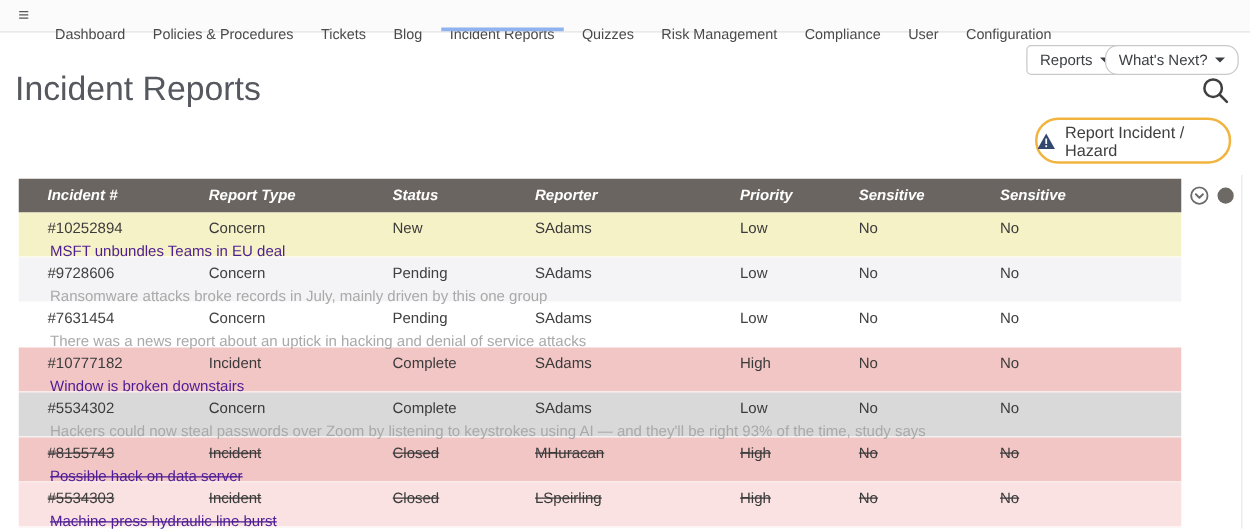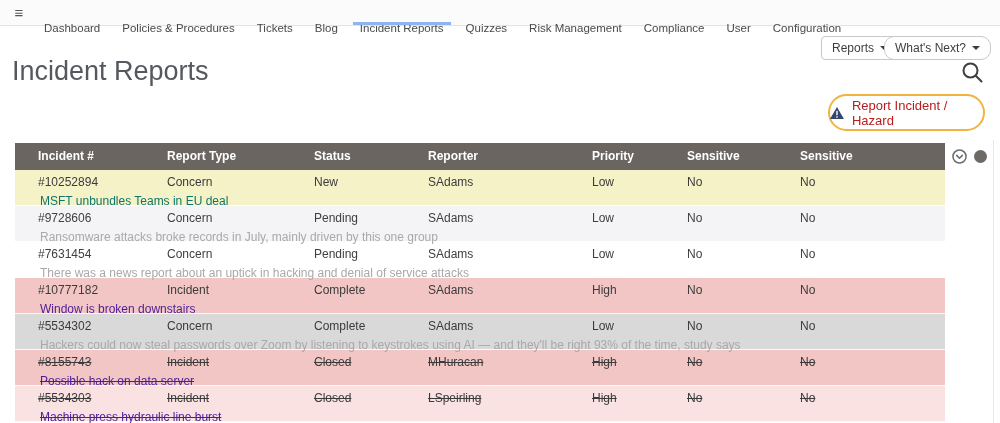--- a/index.html
+++ b/index.html
@@ -32,46 +32,46 @@
   
   .page-title { position:absolute; left:12px; top:56px; font-size:27px;
                 font-weight:400; color:#55585e; }
   .search-icon { position:absolute; right:16px; top:60px; width:24px; height:24px; cursor:pointer; }
 
   
   .report-btn { position:absolute; right:15px; top:94px; width:157px; height:37px;
                 border:2px solid #f1b43e; border-radius:19px; background:#fff;
                 display:flex; align-items:center; justify-content:center; gap:8px;
                 cursor:pointer; }
-  .report-btn .label { font-size:13px; color:#b91c1c; }
+  .report-btn .label { font-size:13px; color:#404040; }
 
   
   .table-wrap { position:absolute; left:15px; top:143px; width:930px; }
   .thead { display:flex; height:27px; line-height:27px; background:#6b6561;
-           color:#fff; font-size:12px; font-weight:bold; padding-left:23px; }
+           color:#fff; font-size:12px; font-weight:bold; padding-left:23px;font-style:italic; }
   .cell { flex:none; overflow:hidden; white-space:nowrap; }
   .c1 { width:129px; } .c2 { width:147px; } .c3 { width:114px; }
   .c4 { width:164px; } .c5 { width:95px; }  .c6 { width:113px; }
   .c7 { flex:1 1 auto; }
   .trow { height:36px; padding-top:5px; padding-left:23px; cursor:pointer;
           border-bottom:1px solid rgba(255,255,255,.85); }
   .row-line1 { display:flex; font-size:12px; height:16px; }
   .row-summary { font-size:12px; padding-left:2px; margin-top:3px; white-space:nowrap; overflow:hidden; }
 
   .bg-yellow     { background:#f6f2c8; }
   .bg-light-gray { background:#f4f4f6; }
   .bg-white      { background:#ffffff; }
   .bg-pink       { background:#f3c6c6; }
   .bg-gray       { background:#d9d9d9; }
   .bg-light-pink { background:#fae2e2; }
 
   .text-dark  .row-line1 .cell { color:#3b3b3b; }
   .text-green .row-line1 .cell { color:#404040; }
 
-  .bg-yellow .row-summary { color:#0f766e; }
+  .bg-yellow .row-summary { color:#4c1d95; }
   .bg-light-gray .row-summary, .bg-white .row-summary, .bg-gray .row-summary { color:#a9a9a9; }
   .bg-pink .row-summary, .bg-light-pink .row-summary { color:#4c1d95; }
 
   .strike .row-line1 .cell, .strike .row-summary { text-decoration:line-through; }
 
   
   .collapse-icon { position:absolute; left:952px; top:149px; width:15px; height:15px; cursor:pointer; }
   .dot-icon { position:absolute; left:974px; top:150px; width:13px; height:13px;
               border-radius:50%; background:#6d6a66; cursor:pointer; }
   .panel-edge { position:absolute; left:993px; top:140px; width:1px; height:283px; background:#e8e8e8; }

